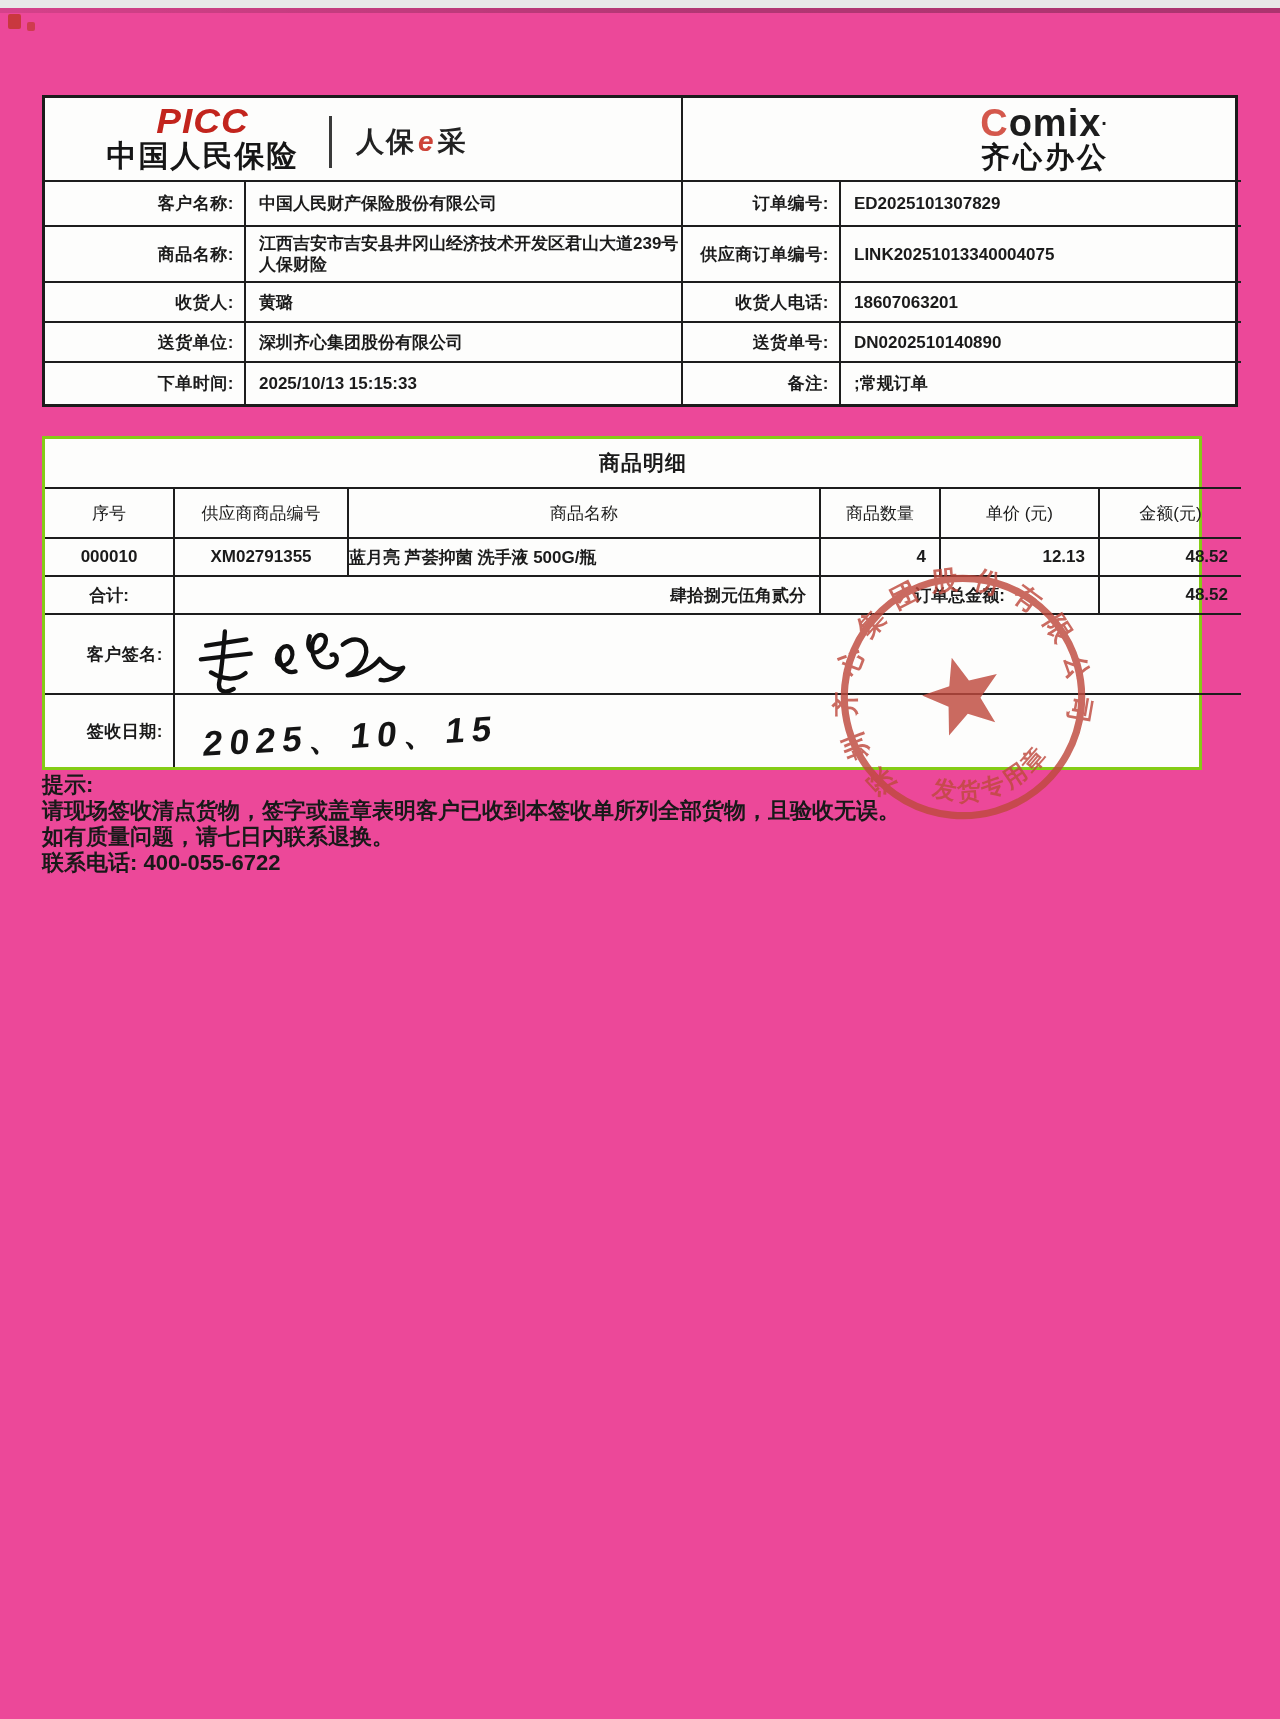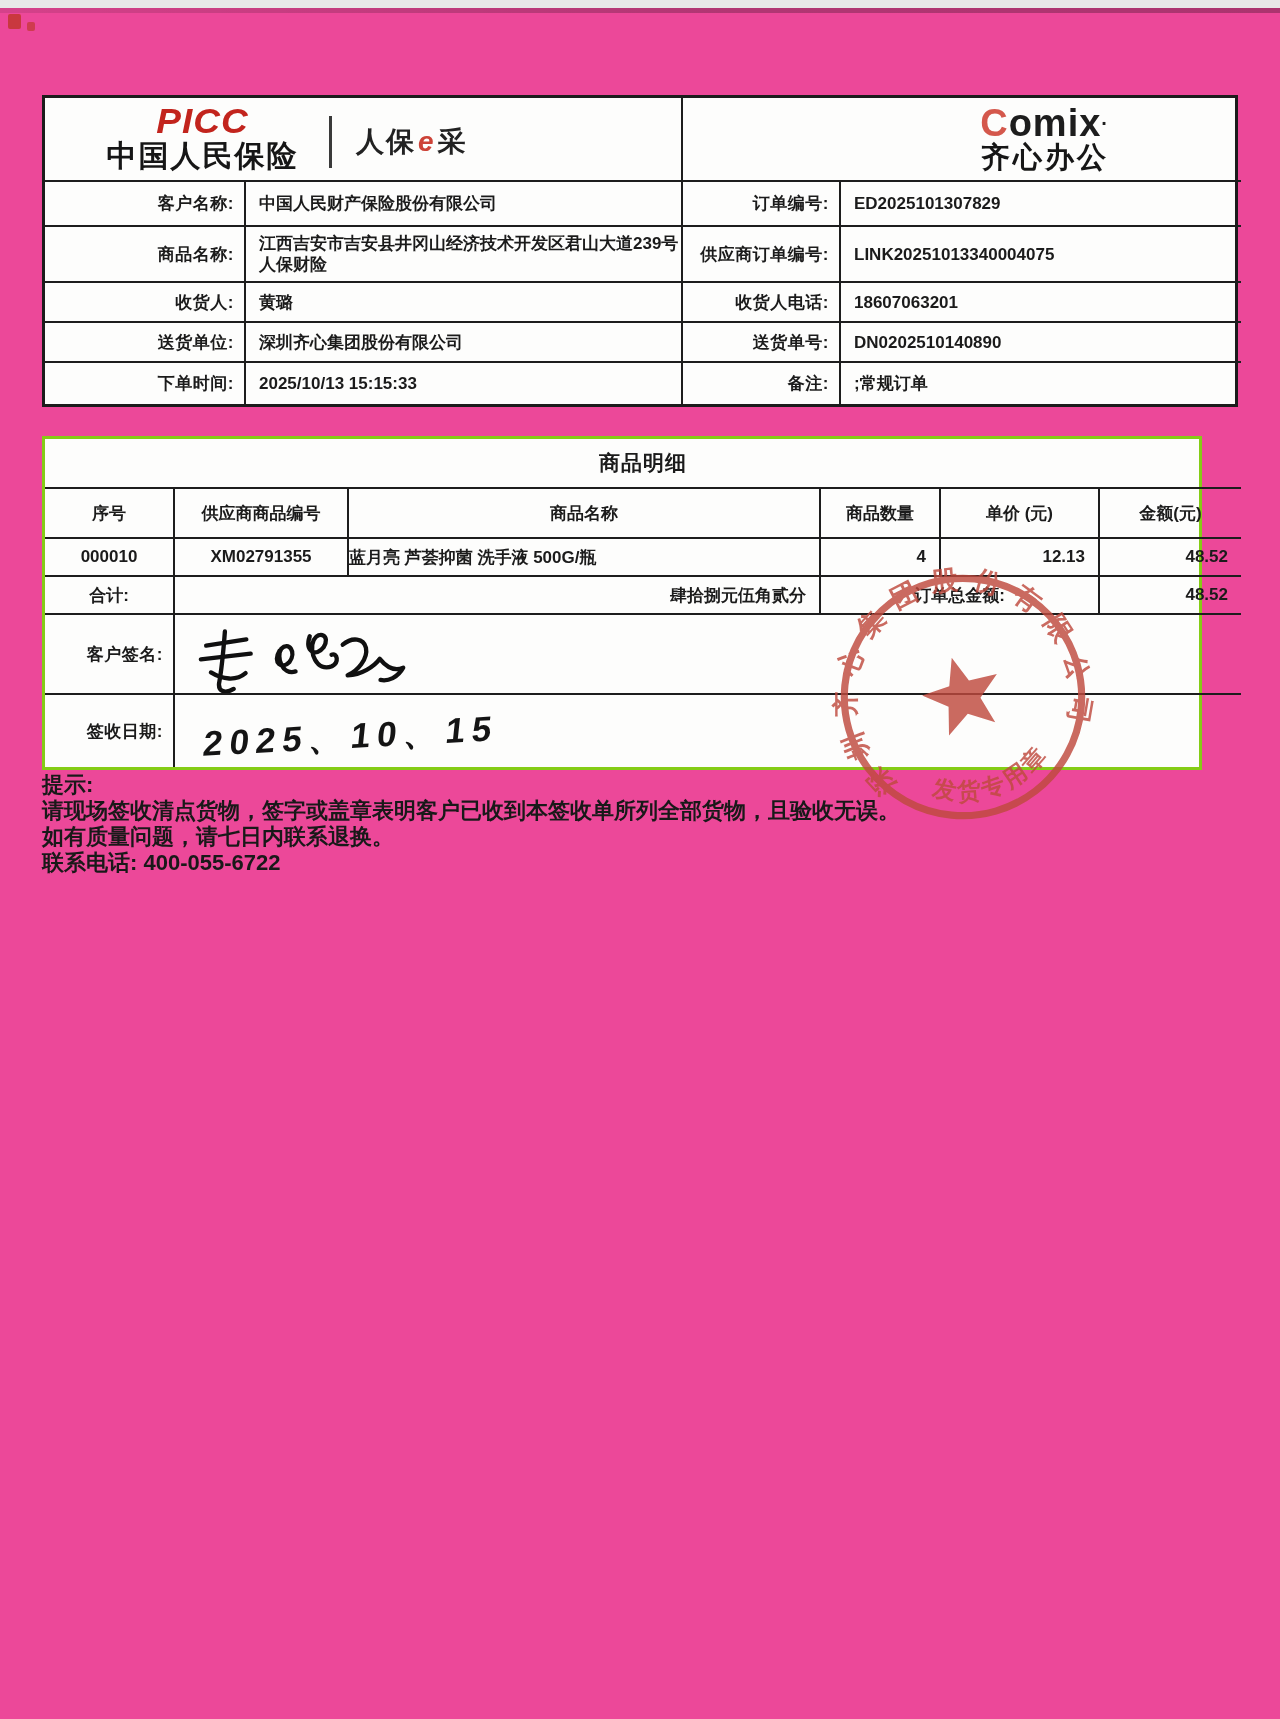--- a/index.html
+++ b/index.html
@@ -50,21 +50,21 @@
 
   
   .detail-grid {
     position:absolute; left:42px; top:428px; width:1160px;
     display:grid;
     grid-template-columns:130px 174px 472px 120px 159px 141px;
     grid-template-rows:50px 50px 38px 38px 80px 72px;
     border:3px solid #84cc16; background:#fdfdfc;
   }
   .title-cell { grid-column:1/7; justify-content:center; font-size:21px; font-weight:900; letter-spacing:1px; }
-  .hc { justify-content:center; font-weight:700; font-size:17px; }
+  .hc { justify-content:center; font-weight:400; font-size:17px; }
   .tc { justify-content:center; font-weight:600; }
   .tl { font-weight:600; }
   .tr { justify-content:flex-end; padding-right:13px; font-weight:600; }
   .span23 { grid-column:2/4; }
   .span45 { grid-column:4/6; }
   .span26 { grid-column:2/7; }
   .sign-cell { padding-left:22px; align-items:flex-start; padding-top:4px; }
   .date-cell { padding-left:14px; }
   .sig-svg { margin-top:2px; }
   .hand-date {

